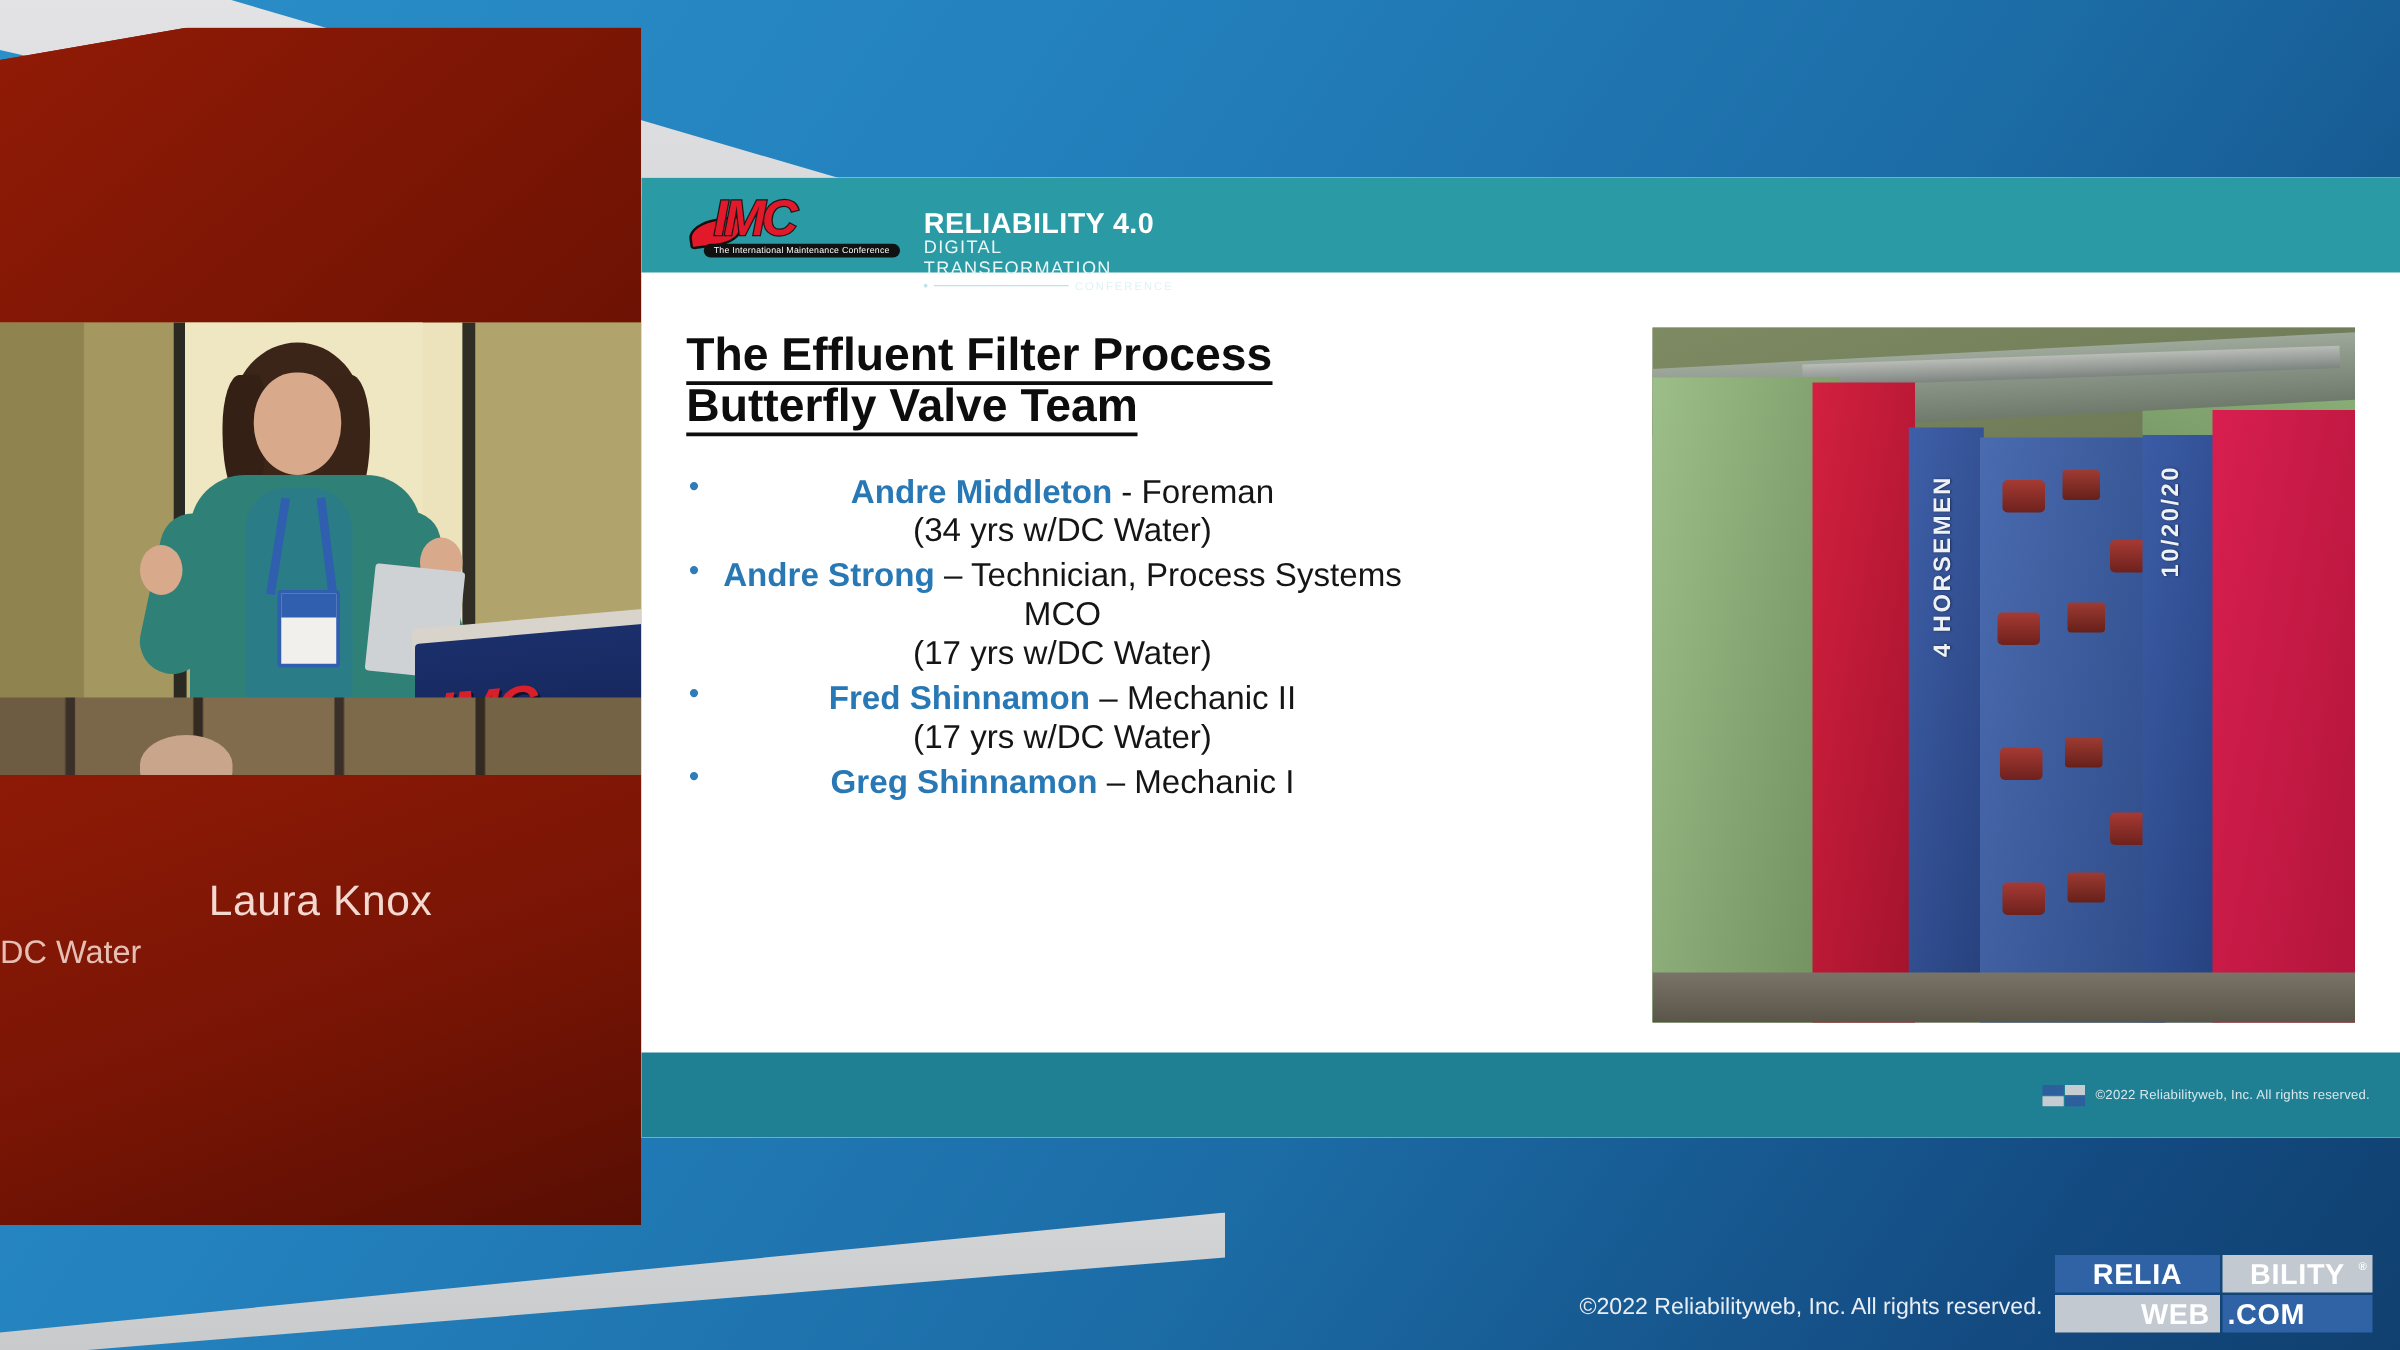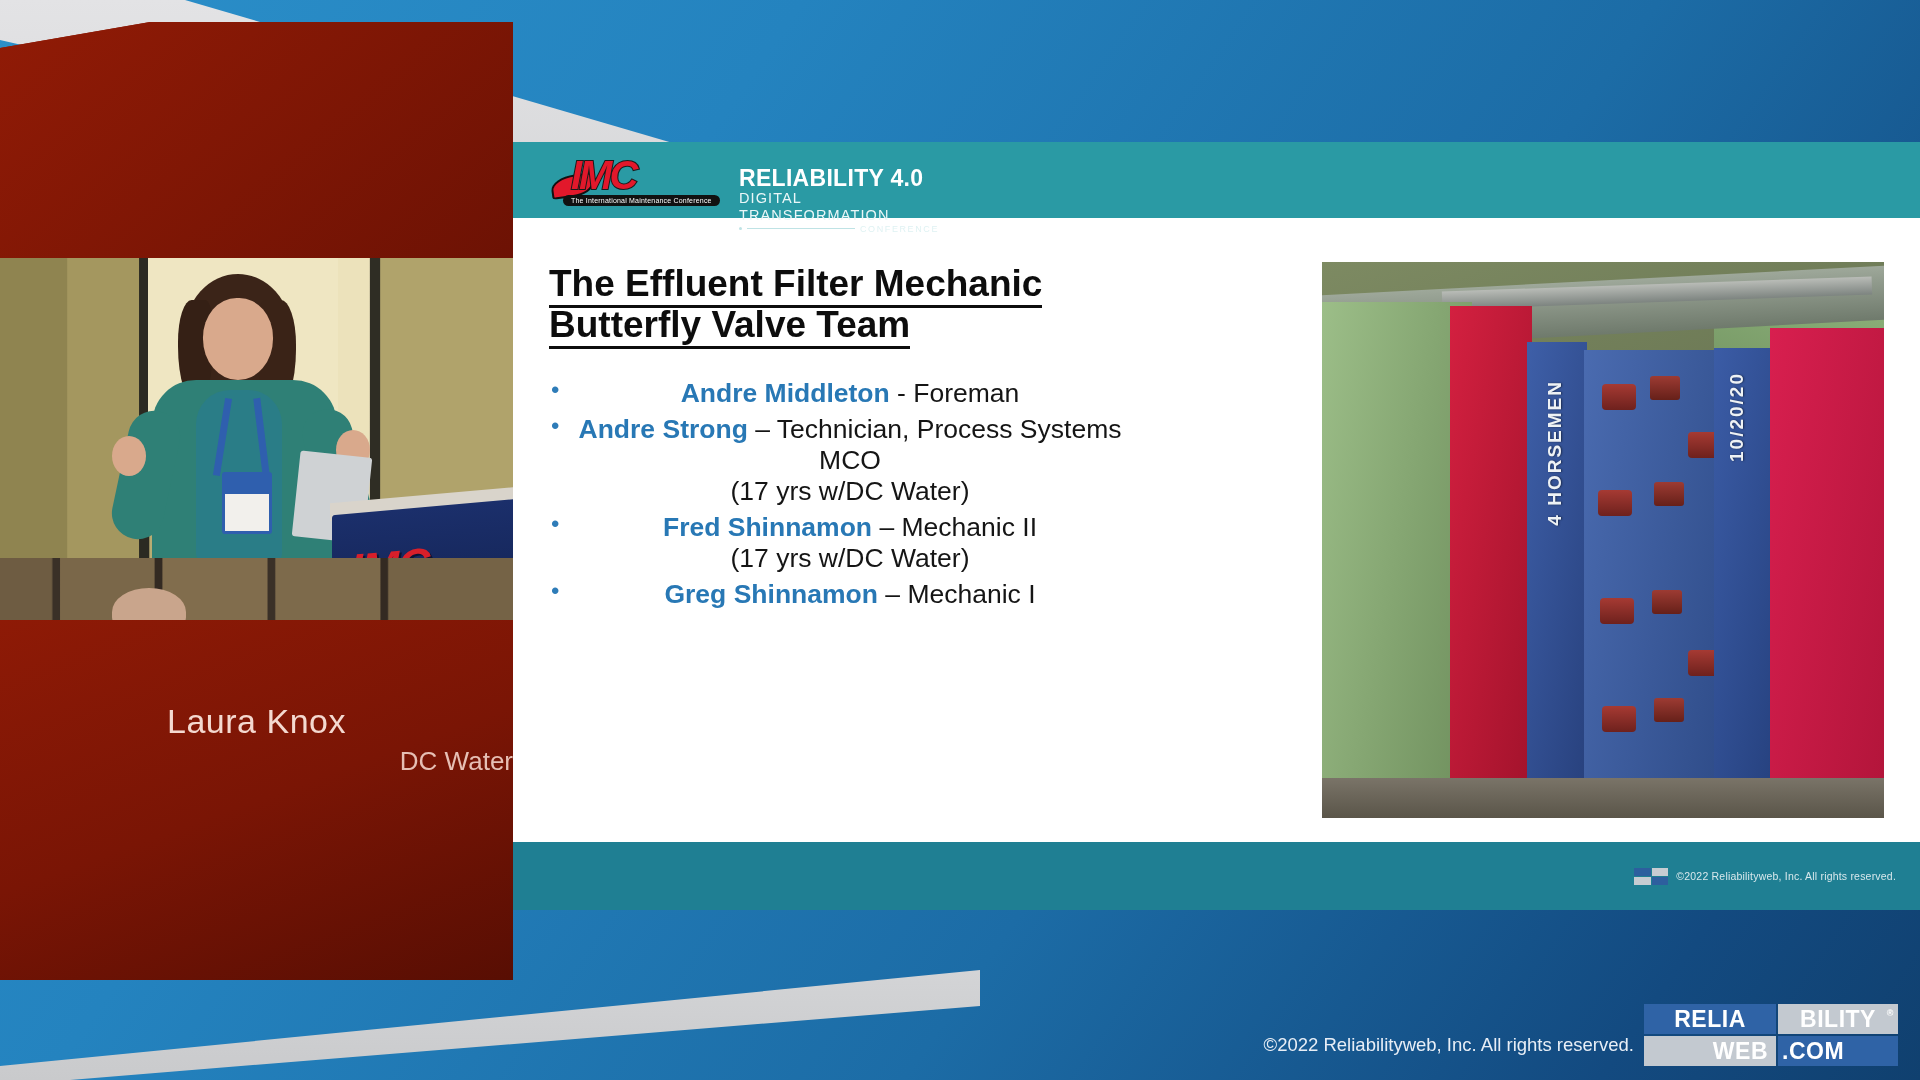--- a/index.html
+++ b/index.html
@@ -162,21 +162,21 @@
     position:absolute; left:0; top:598px; width:513px; height:360px;
     background:linear-gradient(160deg,#8e1a06 0%,#7a1505 50%,#580e03 100%);
   }
   .speaker-name {
     position:absolute; left:0; top:82px; width:513px;
     text-align:center; color:#f4d9d0;
     font-size:34px; font-weight:300; letter-spacing:.5px;
   }
   .speaker-org {
     position:absolute; left:0; top:126px; width:513px;
-    text-align:right; color:#e6bfb4;
+    text-align:left; color:#e6bfb4;
     font-size:26px; font-weight:300;
   }
 
   
   .slide {
     position:absolute; left:513px; top:142px; width:1407px; height:768px;
     background:#ffffff; overflow:hidden;
   }
   .slide-header {
     position:absolute; left:0; top:0; width:100%; height:76px;
@@ -437,27 +437,28 @@
         <span class="dot"></span>
         <span class="rule"></span>
         <span>CONFERENCE</span>
       </div>
     </div>
   </div>
 
   <div class="slide-body">
 
     <div class="slide-title">
-      <span>The Effluent Filter Mechanic</span><br>
+      <span>The Effluent Filter Process</span><br>
       <span>Butterfly Valve Team</span>
     </div>
 
     <ul class="bullets">
       <li>
         <span class="nm">Andre Middleton</span><span> - Foreman</span>
+        <span class="yrs">(34 yrs w/DC Water)</span>
       </li>
       <li>
         <span class="nm">Andre Strong</span><span> – Technician, Process Systems MCO</span>
         <span class="yrs">(17 yrs w/DC Water)</span>
       </li>
       <li>
         <span class="nm">Fred Shinnamon</span><span> – Mechanic II</span>
         <span class="yrs">(17 yrs w/DC Water)</span>
       </li>
       <li>

